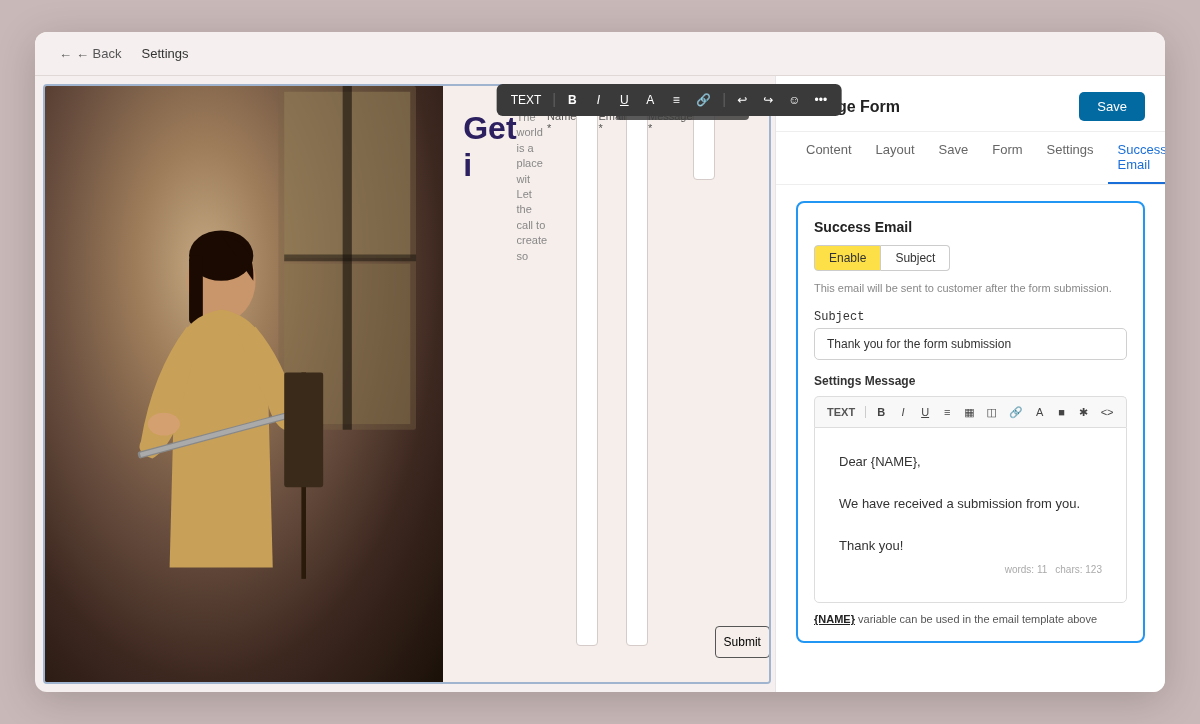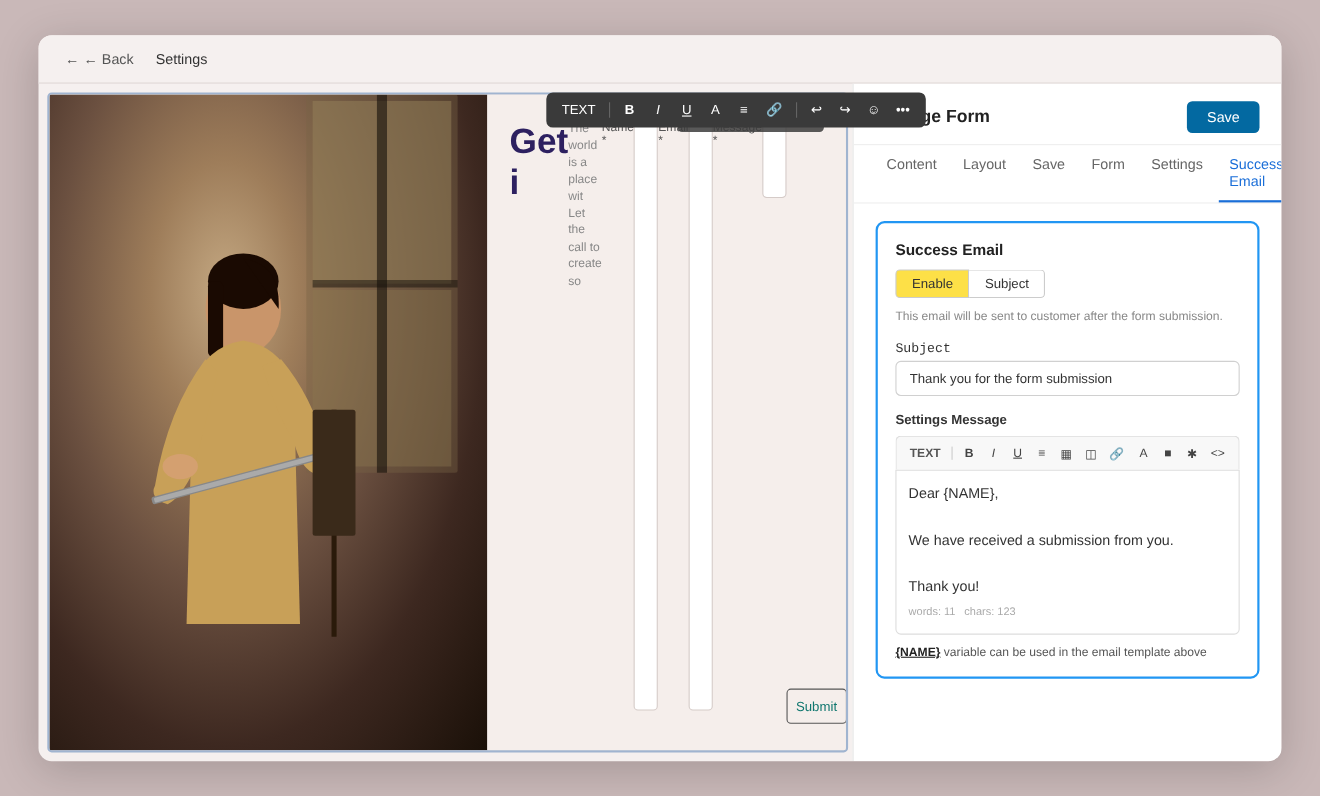--- a/index.html
+++ b/index.html
@@ -159,21 +159,21 @@
       height: 70px;
       margin-bottom: 14px;
       resize: none;
     }
     .submit-btn {
       border: 1.5px solid #555;
       background: transparent;
       border-radius: 4px;
       padding: 8px 8px;
       font-size: 12px;
-      color: #0f766e;
+      color: #000000;
       cursor: pointer;
       align-self: flex-end;
     }
     
     .manage-tooltip {
       position: absolute;
       top: 12px;
       right: 20px;
       background: rgba(60,60,60,0.85);
       color: #fff;
@@ -330,34 +330,35 @@
     }
     .msg-toolbar-divider {
       width: 1px;
       height: 12px;
       background: #ccc;
       margin: 0 2px;
     }
     .msg-editor {
       border: 1px solid #ddd;
       border-radius: 0 0 5px 5px;
-      padding: 11px;
+      padding: 24px;
       min-height: 150px;
       font-size: 13px;
       color: #333;
       line-height: 1.6;
       background: #fff;
       position: relative;
     }
     .msg-stats {
       font-size: 10px;
       color: #aaa;
       padding-top: 6px;
       display: flex;
       gap: 8px;
+      justify-content: flex-end;
     }
     .variable-hint {
       font-size: 11px;
       color: #555;
       margin-top: 10px;
     }
     .variable-hint strong {
       font-weight: 700;
       color: #222;
       text-decoration: underline;

